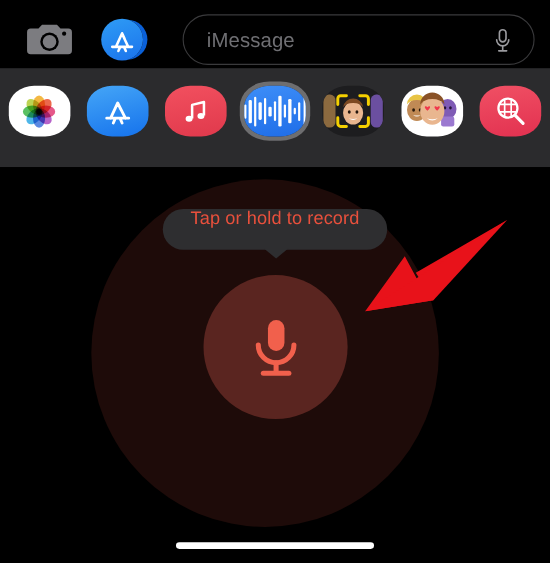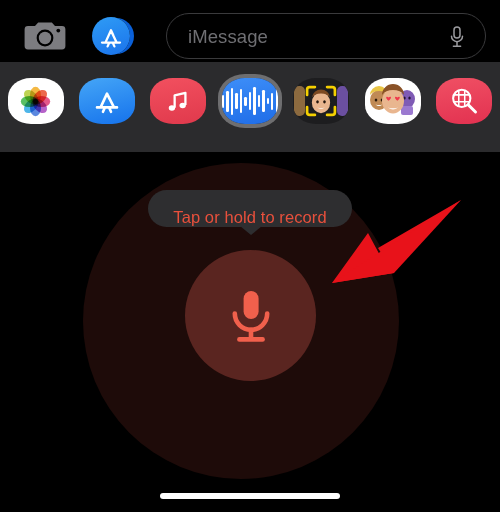--- a/index.html
+++ b/index.html
@@ -174,21 +174,21 @@
   #mic-glyph { width: 52px; height: 58px; }
 
   
   #record-tooltip {
     position: absolute;
     left: 148px; top: 38px;
     width: 204px; height: 37px;
     background: #2e2e30;
     border-radius: 18.5px;
     display: flex;
-    align-items: flex-end;
+    align-items: flex-start;
     justify-content: center;
   }
   #record-tooltip-text {
     font-size: 16.5px;
     color: #e8503c;
     letter-spacing: .1px;
     user-select: none;
   }
   #tooltip-tail {
     position: absolute;

